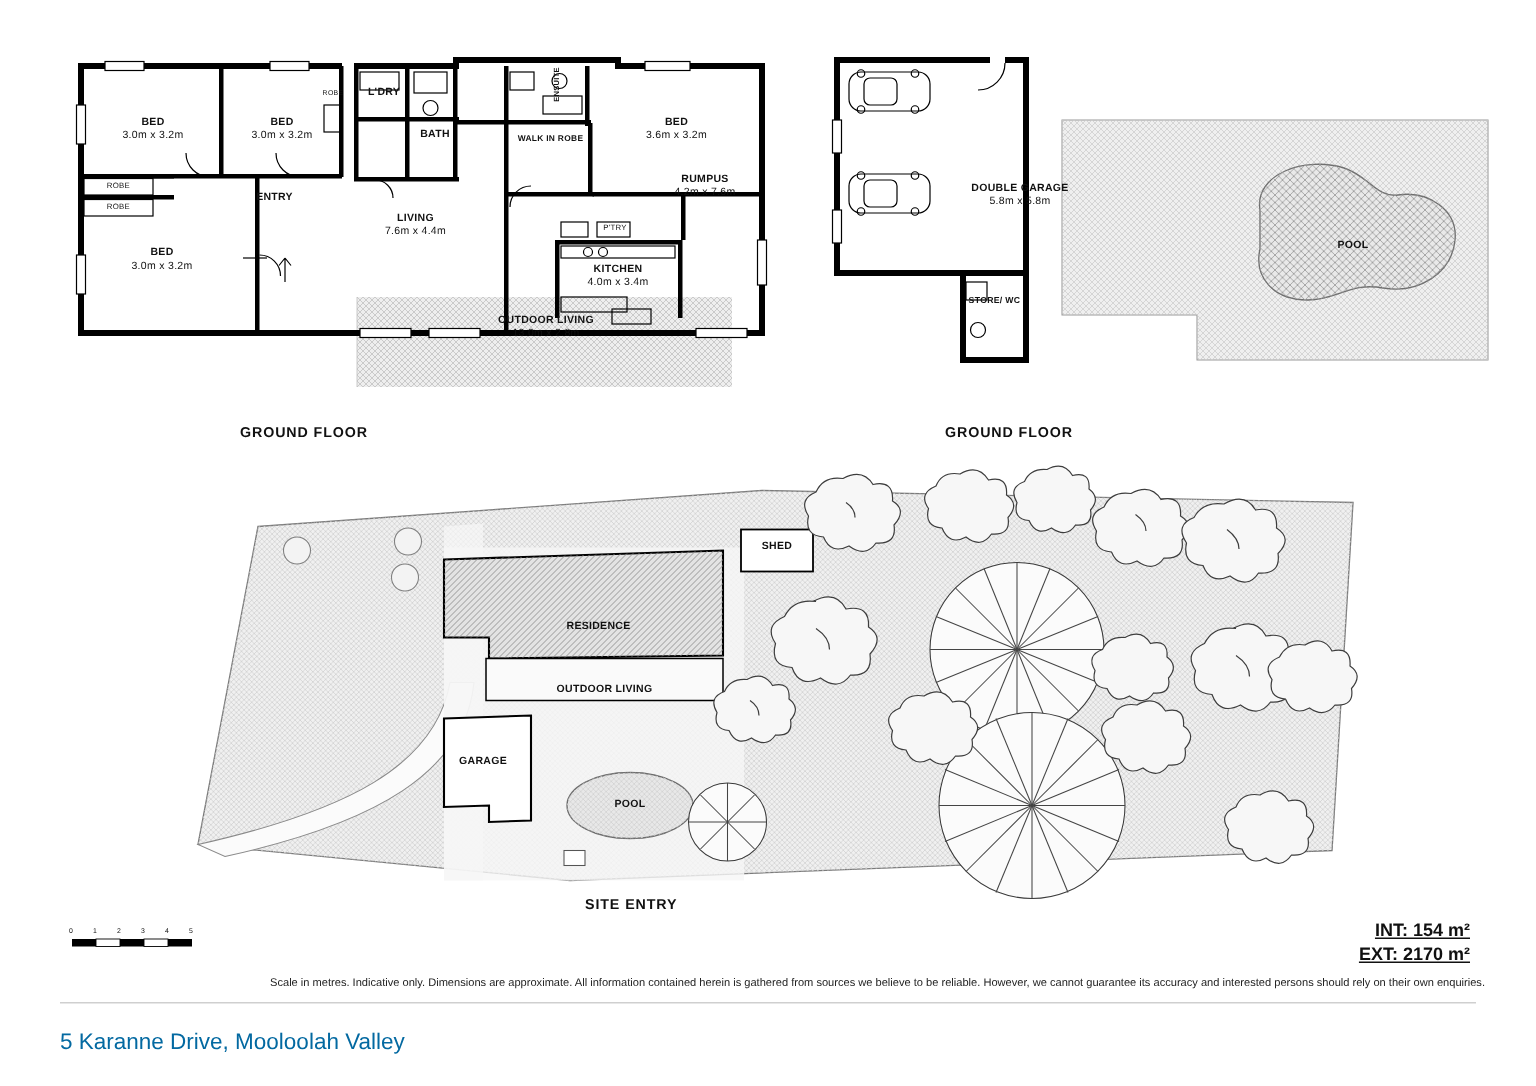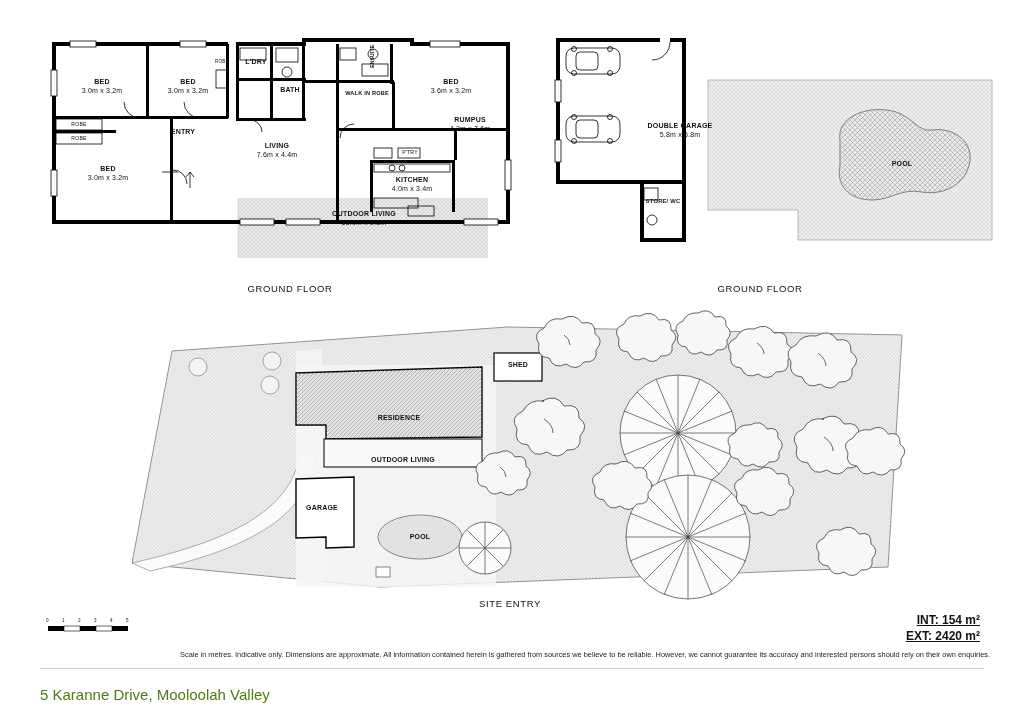--- a/index.html
+++ b/index.html
@@ -5,23 +5,23 @@
   html,body{margin:0;padding:0;}
   body{
     width:1024px;height:724px;background:#ffffff;
     font-family:"Liberation Sans", sans-serif;
     color:#111;position:relative;overflow:hidden;
   }
   .stage{position:absolute;left:0;top:0;width:1024px;height:724px;}
   .abs{position:absolute;}
   .lbl{font-size:7px;line-height:8.6px;text-align:center;letter-spacing:.2px;}
   .lbl b{font-weight:bold;}
-  .cap{font-size:9.5px;font-weight:normal;letter-spacing:.6px;text-align:center;}
+  .cap{font-size:9.5px;font-weight:bold;letter-spacing:.6px;text-align:left;}
   .footnote{font-size:7.4px;color:#222;}
-  .addr{font-size:15px;color:#4d7c0f;}
+  .addr{font-size:15px;color:#0369a1;}
   .areas{font-size:12px;font-weight:bold;text-align:right;line-height:16px;text-decoration:underline;}
   svg{display:block;}
 </style>
 </head>
 <body>
 
 <div class="stage">
 
   <div class="abs" style="left:40px;top:20px;width:500px;height:270px;">
     <svg width="500" height="270" viewBox="0 0 500 270">
@@ -474,20 +474,20 @@
       <span class="abs" style="left:18px;top:0;font-size:4.6px;">1</span>
       <span class="abs" style="left:34px;top:0;font-size:4.6px;">2</span>
       <span class="abs" style="left:50px;top:0;font-size:4.6px;">3</span>
       <span class="abs" style="left:66px;top:0;font-size:4.6px;">4</span>
       <span class="abs" style="left:82px;top:0;font-size:4.6px;">5</span>
     </div>
   </div>
 
   <div class="abs areas" style="left:760px;top:612px;width:220px;">
     <div>INT: 154 m²</div>
-    <div>EXT: 2420 m²</div>
+    <div>EXT: 2170 m²</div>
   </div>
 
   <div class="abs footnote" style="left:40px;top:650px;width:950px;text-align:right;">Scale in metres. Indicative only. Dimensions are approximate. All information contained herein is gathered from sources we believe to be reliable. However, we cannot guarantee its accuracy and interested persons should rely on their own enquiries.</div>
   <div class="abs" style="left:40px;top:668px;width:944px;height:1px;background:#cfcfcf;"></div>
   <div class="abs addr" style="left:40px;top:686px;width:700px;">5 Karanne Drive, Mooloolah Valley</div>
 
 </div>
 
 </body></html>

